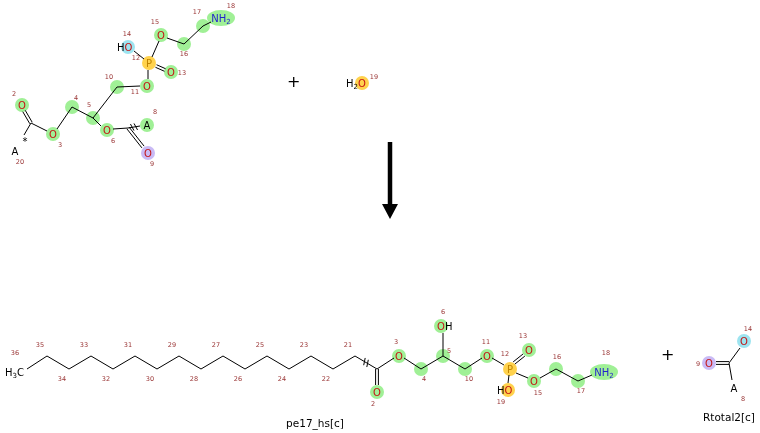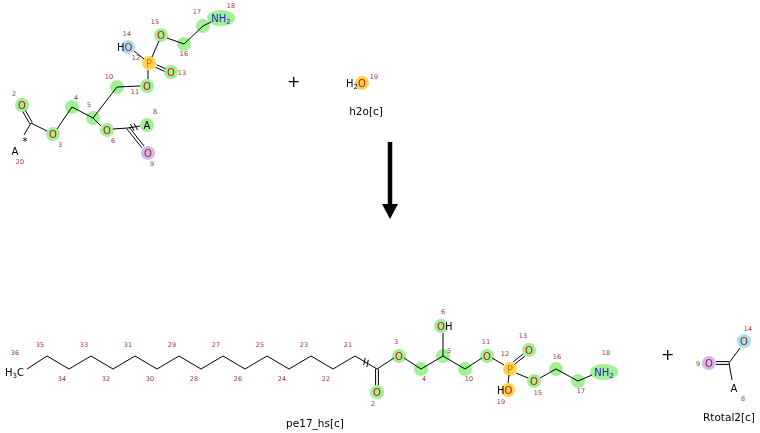--- a/index.html
+++ b/index.html
@@ -219,19 +219,18 @@
             <text x="698" y="366" font-size="6.5" fill="#993333" text-anchor="middle">9</text>
             <text x="744" y="344.5" font-size="10" text-anchor="middle"><tspan fill="#c41414" font-size="10" dy="0">O</tspan></text>
             <text x="748" y="331" font-size="6.5" fill="#993333" text-anchor="middle">14</text>
             <text x="734" y="391.5" font-size="10" text-anchor="middle"><tspan fill="#000000" font-size="10" dy="0">A</tspan></text>
             <text x="743" y="401" font-size="6.5" fill="#993333" text-anchor="middle">8</text>
           </g>
         </g>
       </g>
   </svg>
 
-  <div class="mol-label" style="left:286px;top:105px">h2o[c]</div>
   <div class="mol-label" style="left:235px;top:417px">pe17_hs[c]</div>
   <div class="mol-label" style="left:649px;top:411px">Rtotal2[c]</div>
 
   <div class="plus-sign" style="left:287px;top:72px">+</div>
   <div class="plus-sign" style="left:661px;top:345px">+</div>
 </div>
 
 </body></html>

